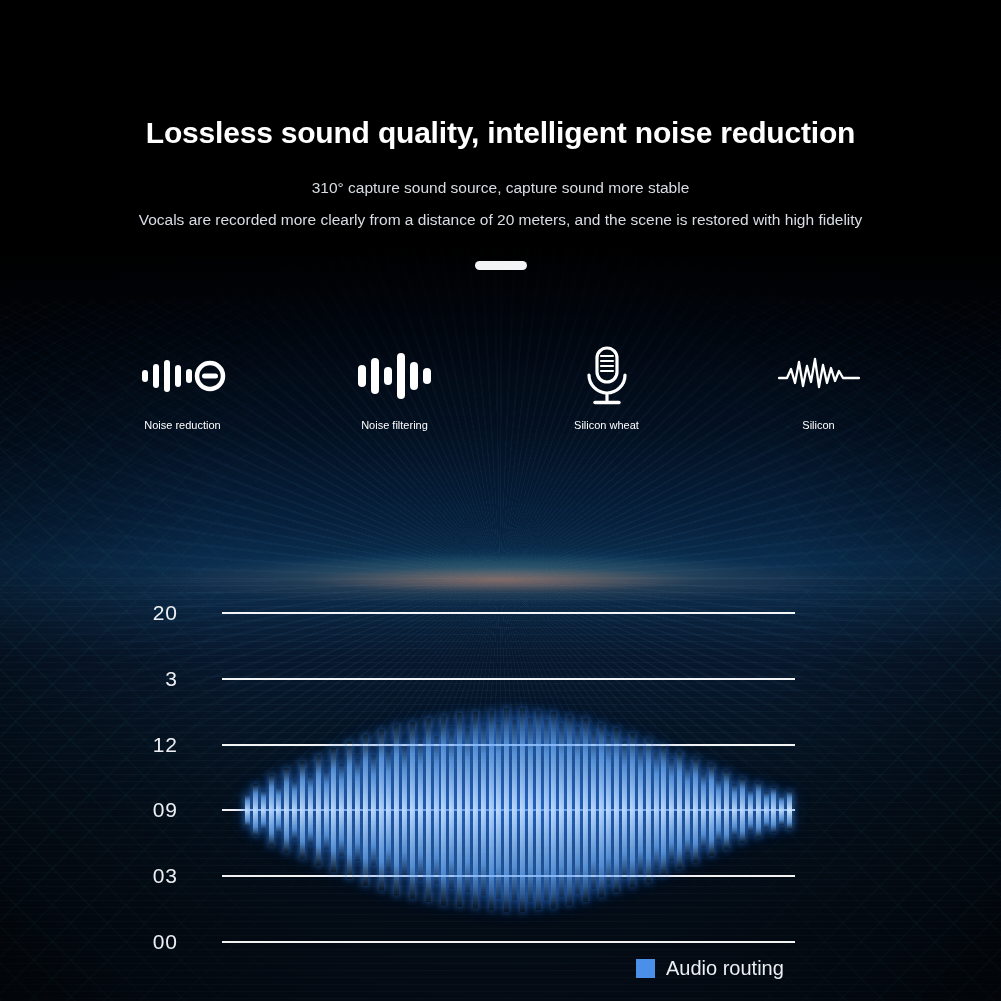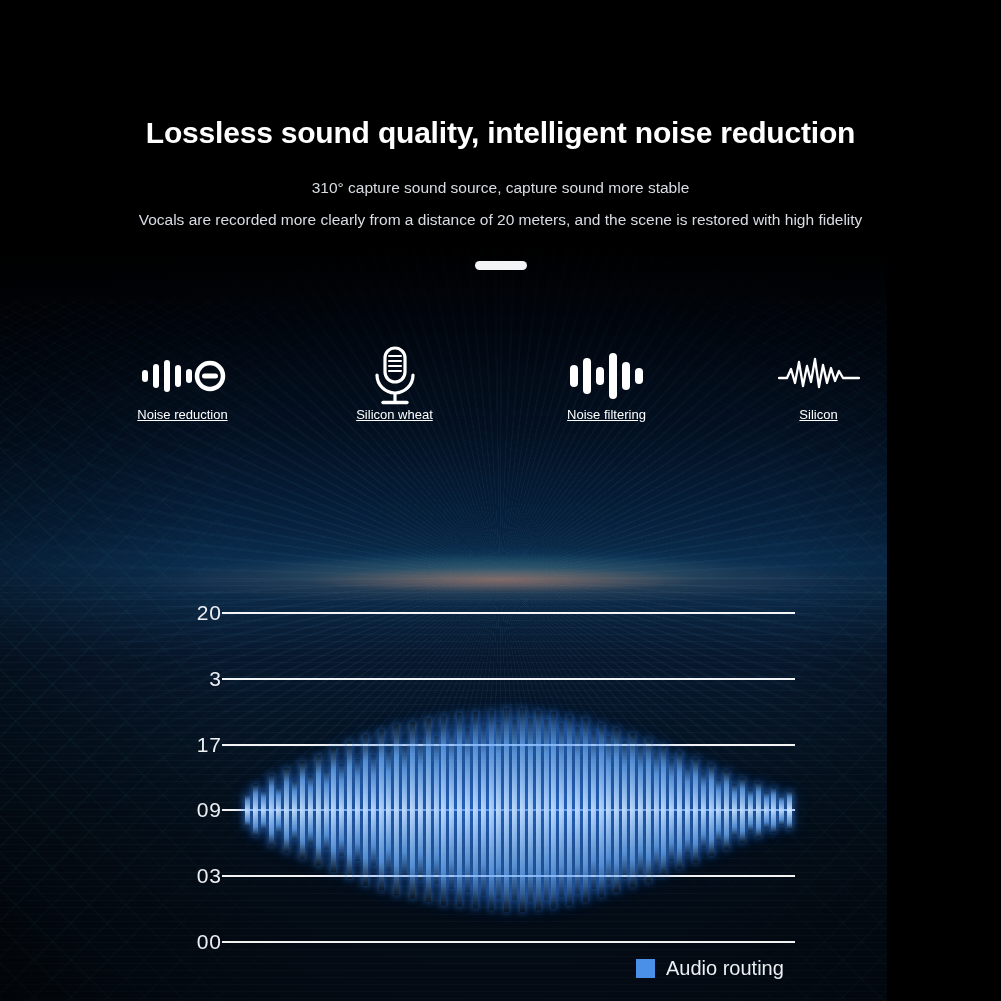--- a/index.html
+++ b/index.html
@@ -6,21 +6,21 @@
   * { margin:0; padding:0; box-sizing:border-box; }
   html, body {
     width:1001px; height:1001px;
     background:#000;
     font-family:"Liberation Sans", sans-serif;
     overflow:hidden;
   }
 
   #stage {
     position:relative;
-    width:887px; height:1001px;
+    width:1001px; height:1001px;
     background:#1d4ed8;
     overflow:hidden;
   }
 
   
   .bg-layer { position:absolute; left:0; top:0; width:1001px; height:1001px; pointer-events:none; }
 
   
   .bg-deep {
     background:
@@ -135,38 +135,38 @@
     position:absolute; left:0; top:345px; width:1001px;
     display:flex; justify-content:center; align-items:flex-start;
     gap:62px;
   }
   .feature { width:150px; text-align:center; }
   .feature-icon {
     height:62px;
     display:flex; align-items:center; justify-content:center;
   }
   .feature-label {
+    margin-top:12px;
     color:#ffffff;
-    font-size:13px;
+    font-size:11px;
     white-space:nowrap;
-    text-decoration:underline;
   }
 
   
   .chart { position:absolute; left:0; top:0; width:1001px; height:1001px; }
 
   .gridline {
     position:absolute;
     left:222px; width:573px; height:2px;
     background:#ffffff;
     opacity:0.95;
   }
   .ytick {
     position:absolute;
-    right:779px;            
+    right:823px;            
     width:60px;
     text-align:right;
     color:#eceff3;
     font-size:21px;
     letter-spacing:1px;
     transform:translateY(-50%);
   }
 
   .wave {
     position:absolute;
@@ -238,20 +238,36 @@
             <rect x="13" y="8" width="6" height="24" rx="3"></rect>
             <rect x="24" y="4" width="6" height="32" rx="3"></rect>
             <rect x="35" y="9" width="6" height="22" rx="3"></rect>
             <rect x="46" y="13" width="6" height="14" rx="3"></rect>
           </g>
           <circle cx="70" cy="20" r="13" fill="none" stroke="#ffffff" stroke-width="4.5"></circle>
           <rect x="62" y="17.5" width="16" height="5" rx="2.5" fill="#ffffff"></rect>
         </svg>
       </div>
       <div class="feature-label">Noise reduction</div>
+    </div>
+
+    <div class="feature">
+      <div class="feature-icon">
+        <svg width="78" height="48" viewBox="0 0 78 48">
+          <g fill="#ffffff">
+            <rect x="2" y="13" width="8" height="22" rx="4"></rect>
+            <rect x="15" y="6" width="8" height="36" rx="4"></rect>
+            <rect x="28" y="15" width="8" height="18" rx="4"></rect>
+            <rect x="41" y="1" width="8" height="46" rx="4"></rect>
+            <rect x="54" y="10" width="8" height="28" rx="4"></rect>
+            <rect x="67" y="16" width="8" height="16" rx="4"></rect>
+          </g>
+        </svg>
+      </div>
+      <div class="feature-label">Noise filtering</div>
     </div>
 
     <div class="feature">
       <div class="feature-icon">
         <svg width="54" height="62" viewBox="0 0 54 62">
           <rect x="17" y="3" width="20" height="34" rx="10" fill="none" stroke="#ffffff" stroke-width="3.2"></rect>
           <g stroke="#ffffff" stroke-width="2.1" stroke-linecap="round">
             <line x1="21" y1="11" x2="33" y2="11"></line>
             <line x1="21" y1="16" x2="33" y2="16"></line>
             <line x1="21" y1="21" x2="33" y2="21"></line>
@@ -260,36 +276,20 @@
           <path d="M9 30 a18 18 0 0 0 36 0" fill="none" stroke="#ffffff" stroke-width="3.2" stroke-linecap="round"></path>
           <line x1="27" y1="47" x2="27" y2="56" stroke="#ffffff" stroke-width="3.2"></line>
           <line x1="15" y1="57.5" x2="39" y2="57.5" stroke="#ffffff" stroke-width="3.4" stroke-linecap="round"></line>
         </svg>
       </div>
       <div class="feature-label">Silicon wheat</div>
     </div>
 
     <div class="feature">
       <div class="feature-icon">
-        <svg width="78" height="48" viewBox="0 0 78 48">
-          <g fill="#ffffff">
-            <rect x="2" y="13" width="8" height="22" rx="4"></rect>
-            <rect x="15" y="6" width="8" height="36" rx="4"></rect>
-            <rect x="28" y="15" width="8" height="18" rx="4"></rect>
-            <rect x="41" y="1" width="8" height="46" rx="4"></rect>
-            <rect x="54" y="10" width="8" height="28" rx="4"></rect>
-            <rect x="67" y="16" width="8" height="16" rx="4"></rect>
-          </g>
-        </svg>
-      </div>
-      <div class="feature-label">Noise filtering</div>
-    </div>
-
-    <div class="feature">
-      <div class="feature-icon">
         <svg width="82" height="40" viewBox="0 0 82 40">
           <polyline fill="none" stroke="#ffffff" stroke-width="2.3" stroke-linejoin="round" stroke-linecap="round" points="1,22 9,22 13,13 17,27 21,6 25,30 29,10 33,26 37,3 41,31 45,9 49,27 53,12 57,25 61,15 65,22 73,22 81,22"></polyline>
         </svg>
       </div>
       <div class="feature-label">Silicon</div>
     </div>
 
   </div>
 
   <div class="chart">
@@ -298,21 +298,21 @@
         <div class="gridline" style="top: 875.2px;"></div>
         <div class="gridline" style="top: 809.4px;"></div>
         <div class="gridline" style="top: 743.6px;"></div>
         <div class="gridline" style="top: 677.8px;"></div>
         <div class="gridline" style="top: 612px;"></div>
       </div>
     <div id="yticks">
         <div class="ytick" style="top: 942px;">00</div>
         <div class="ytick" style="top: 876.2px;">03</div>
         <div class="ytick" style="top: 810.4px;">09</div>
-        <div class="ytick" style="top: 744.6px;">17</div>
+        <div class="ytick" style="top: 744.6px;">12</div>
         <div class="ytick" style="top: 678.8px;">3</div>
         <div class="ytick" style="top: 613px;">20</div>
       </div>
     <div class="wave-glow"></div>
     <div class="wave" id="wave" style="top: 810.4px;">
         <div class="wbar" style="height: 32.9px; left: 0px; width: 5px;"></div>
         <div class="wbar" style="height: 52.64px; left: 7.85714px; width: 5px;"></div>
         <div class="wbar" style="height: 39.48px; left: 15.7143px; width: 5px;"></div>
         <div class="wbar" style="height: 72.38px; left: 23.5714px; width: 5px;"></div>
         <div class="wbar" style="height: 46.06px; left: 31.4286px; width: 5px;"></div>

